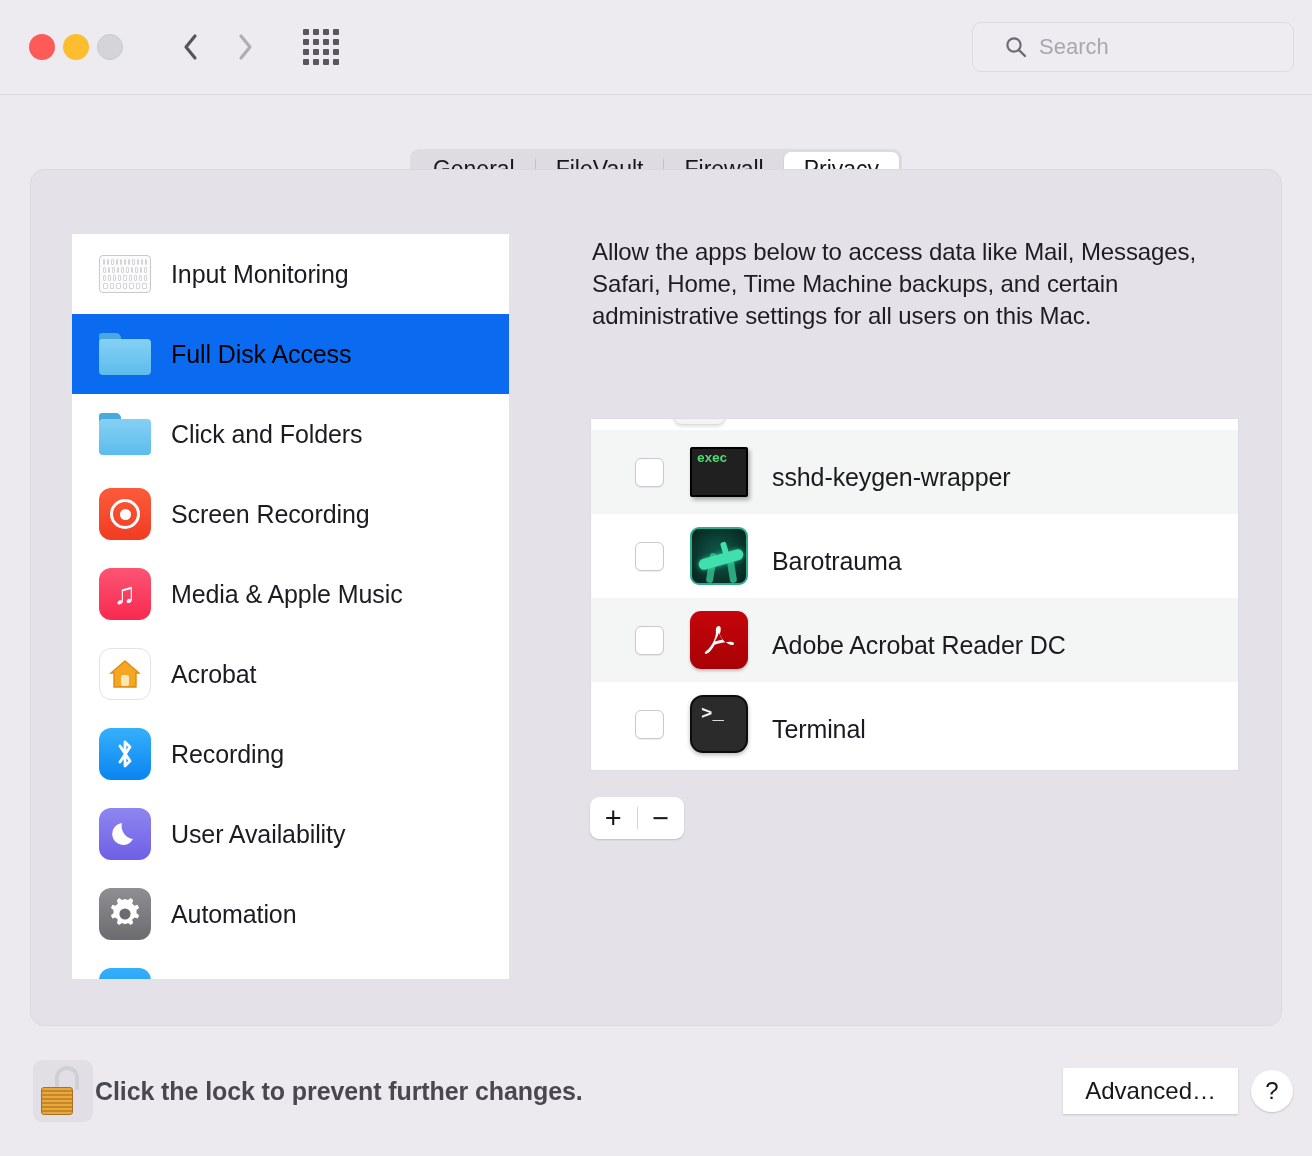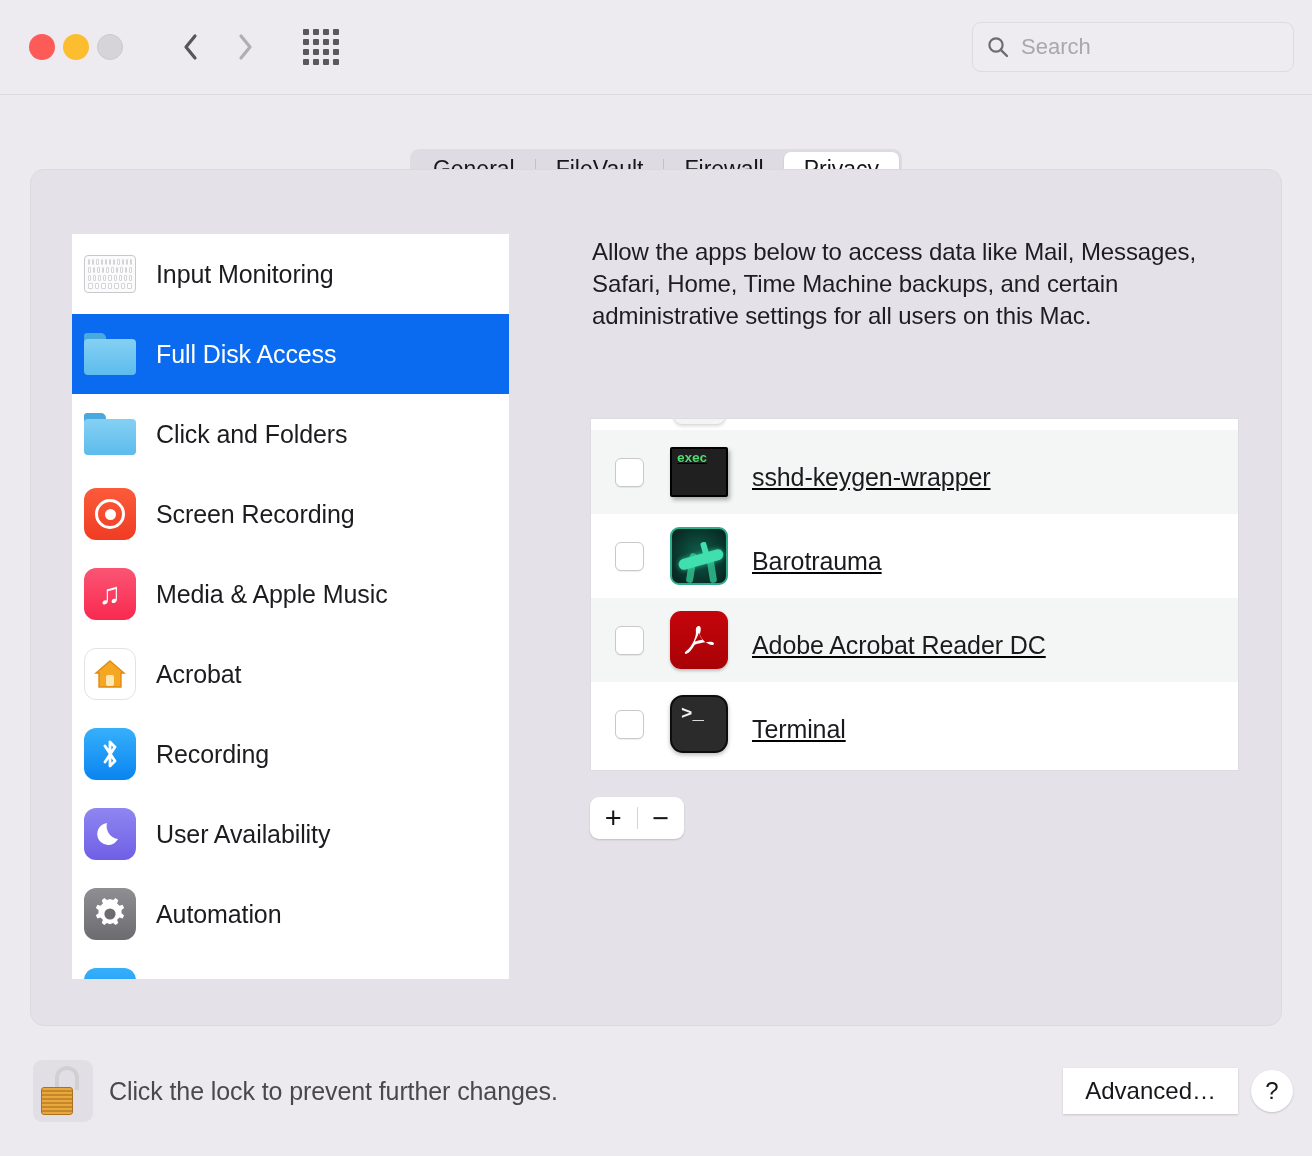--- a/index.html
+++ b/index.html
@@ -60,21 +60,21 @@
     position: absolute;
     right: 18px;
     top: 22px;
     width: 322px;
     height: 50px;
     border: 1px solid #dddbe1;
     border-radius: 9px;
     background: #eeecf1;
     display: flex;
     align-items: center;
-    padding: 0 14px;
+    padding: 0 32px;
   }
   .search-glass { width: 22px; height: 22px; margin-right: 12px; flex: none; }
   .search-glass circle { fill: none; stroke: #6d6b73; stroke-width: 2.2; }
   .search-glass line { stroke: #6d6b73; stroke-width: 2.4; stroke-linecap: round; }
   .search-input {
     border: none; outline: none; background: transparent;
     font-family: inherit; font-size: 22px; color: #3a383e; width: 100%;
   }
   .search-input::placeholder { color: #a9a7ae; }
 
@@ -123,25 +123,25 @@
     position: absolute;
     left: 41px; top: 64px;
     width: 437px; height: 745px;
     background: #ffffff;
     overflow: hidden;
   }
   .side-item {
     height: 80px;
     display: flex;
     align-items: center;
-    padding-left: 12px;
+    padding-left: 27px;
     cursor: default;
   }
   .side-item.selected { background: #0b6bf0; }
-  .side-item.selected .side-label { color: #ffffff; }
+  .side-item.selected .side-label { color: #000000; }
   .side-label {
     margin-left: 20px;
     font-size: 25px;
     color: #1c1b1f;
     letter-spacing: -0.1px;
   }
   .side-ico { width: 52px; height: 52px; flex: none; position: relative; }
 
   
   .ico-keyboard {
@@ -217,22 +217,21 @@
     position: absolute; left: 82px; top: -24px;
     width: 53px; height: 30px;
     background: #f4f4f5; border: 1px solid #dededf;
     border-radius: 9px;
     box-shadow: 0 2px 3px rgba(0,0,0,0.10);
   }
   .app-row {
     height: 84px;
     display: flex;
     align-items: center;
-    padding-left: 24px;
-    text-decoration: underline;
+    padding-left: 44px;
   }
   .app-row.alt { background: #f4f5f5; }
   .chk {
     width: 29px; height: 29px;
     border: 1px solid #c9c8cd;
     border-radius: 6px;
     background: #fff;
     box-shadow: 0 1px 1px rgba(0,0,0,0.07);
     flex: none;
   }
@@ -344,24 +343,25 @@
   }
   .lock .body {
     position: absolute; left: 8px; top: 27px;
     width: 32px; height: 28px;
     border-radius: 3px;
     background: repeating-linear-gradient(
       180deg, #e8a93c 0px, #e8a93c 2px, #c8862a 2px, #c8862a 4px);
     border: 1px solid #a87222;
   }
   .lock-text {
-    margin-left: 16px;
+    margin-left: 2px;
     font-size: 25px;
     color: #4a484f;
     letter-spacing: -0.1px;
+    font-weight: bold;
   }
   .btn-advanced {
     position: absolute; right: 74px;
     padding: 0 22px; height: 46px;
     background: #ffffff;
     border-radius: 0;
     box-shadow: 0 1px 2px rgba(0,0,0,0.17);
     display: flex; align-items: center;
     font-size: 24px; color: #17161a;
     cursor: default;

